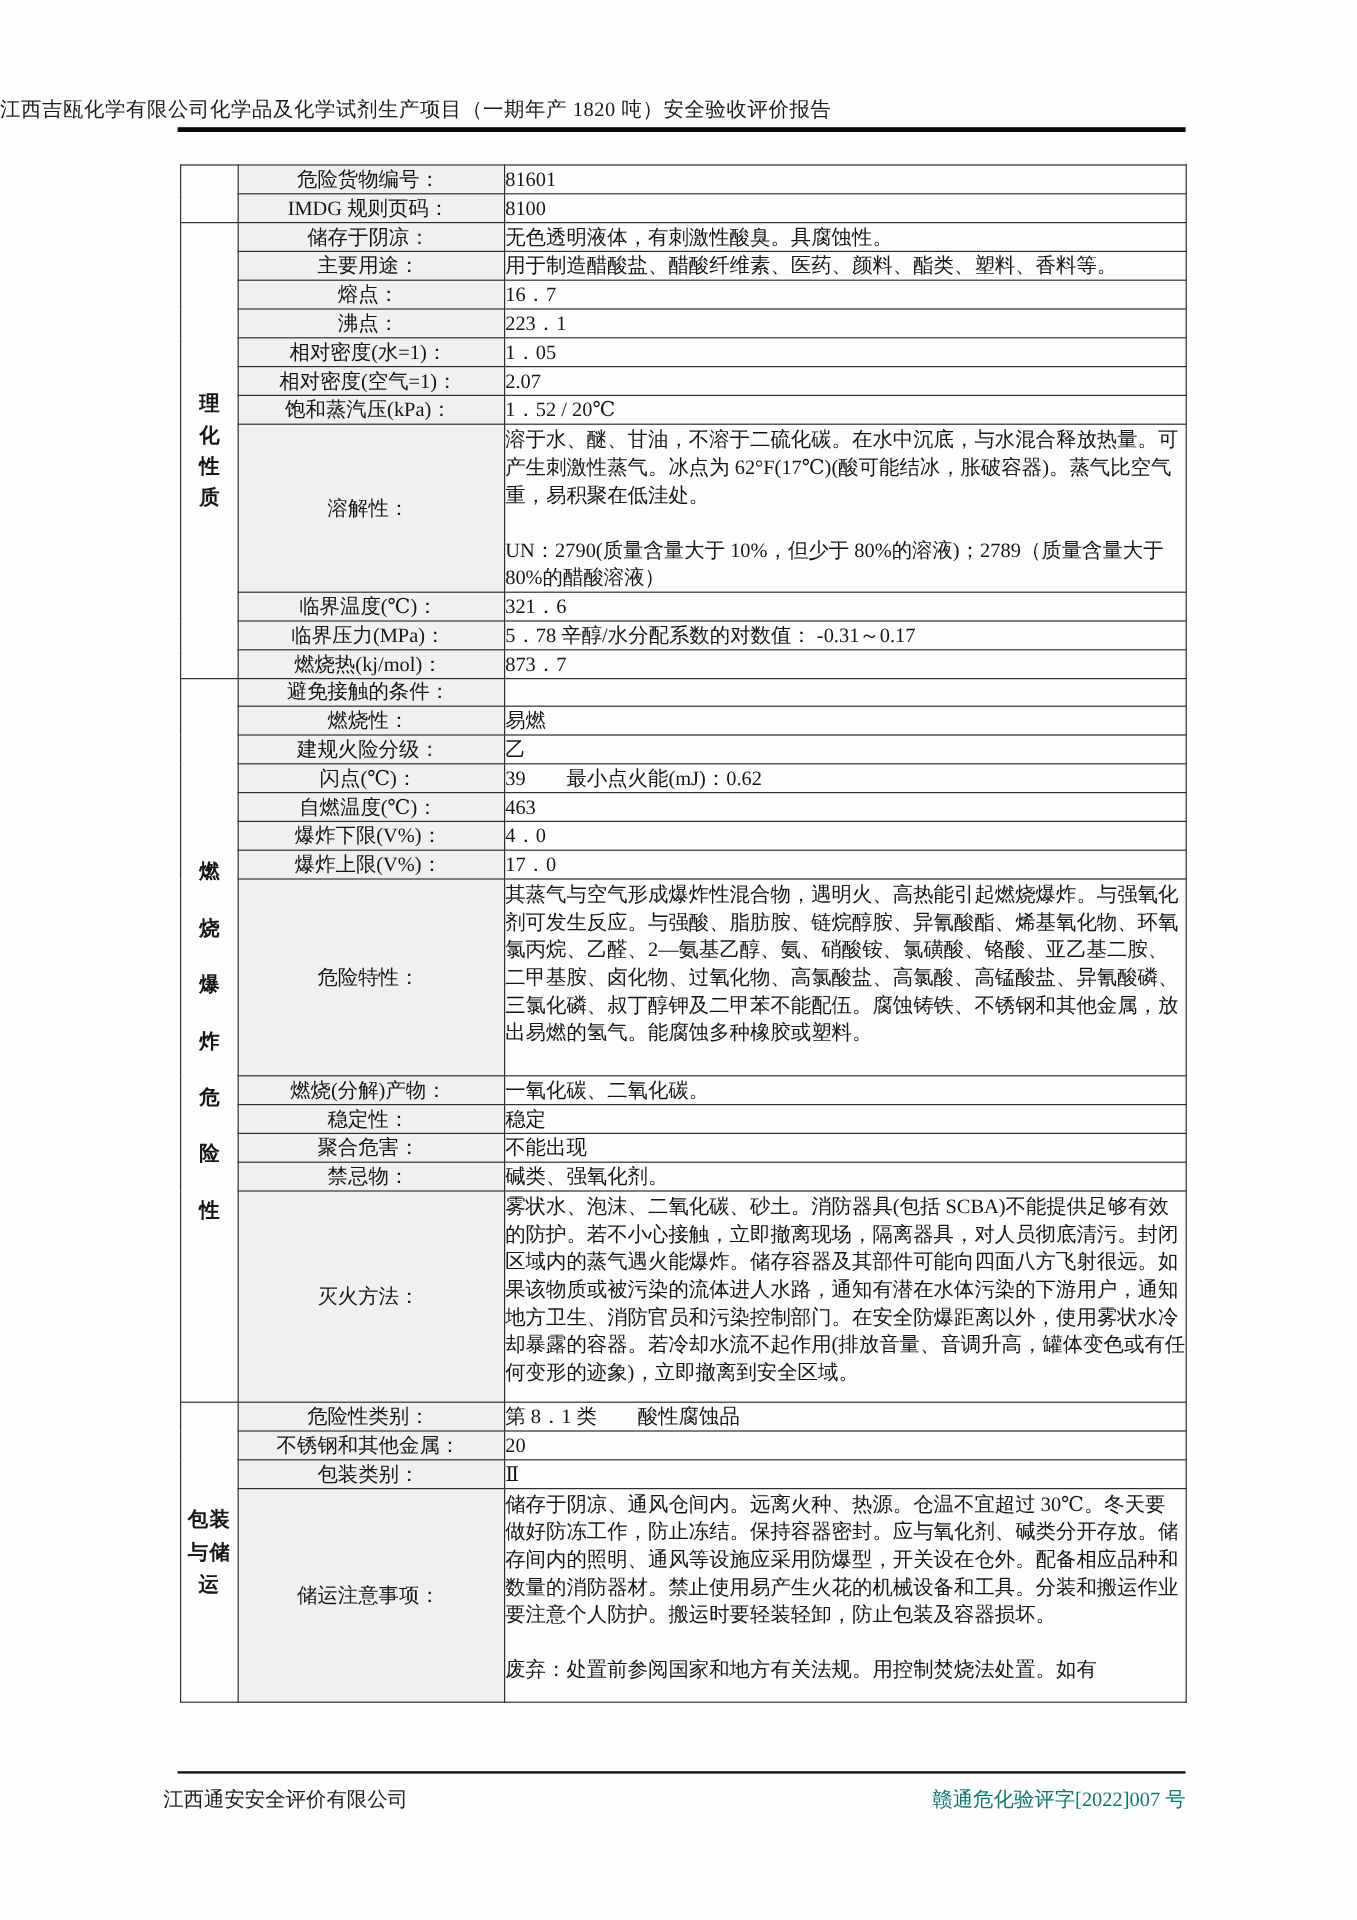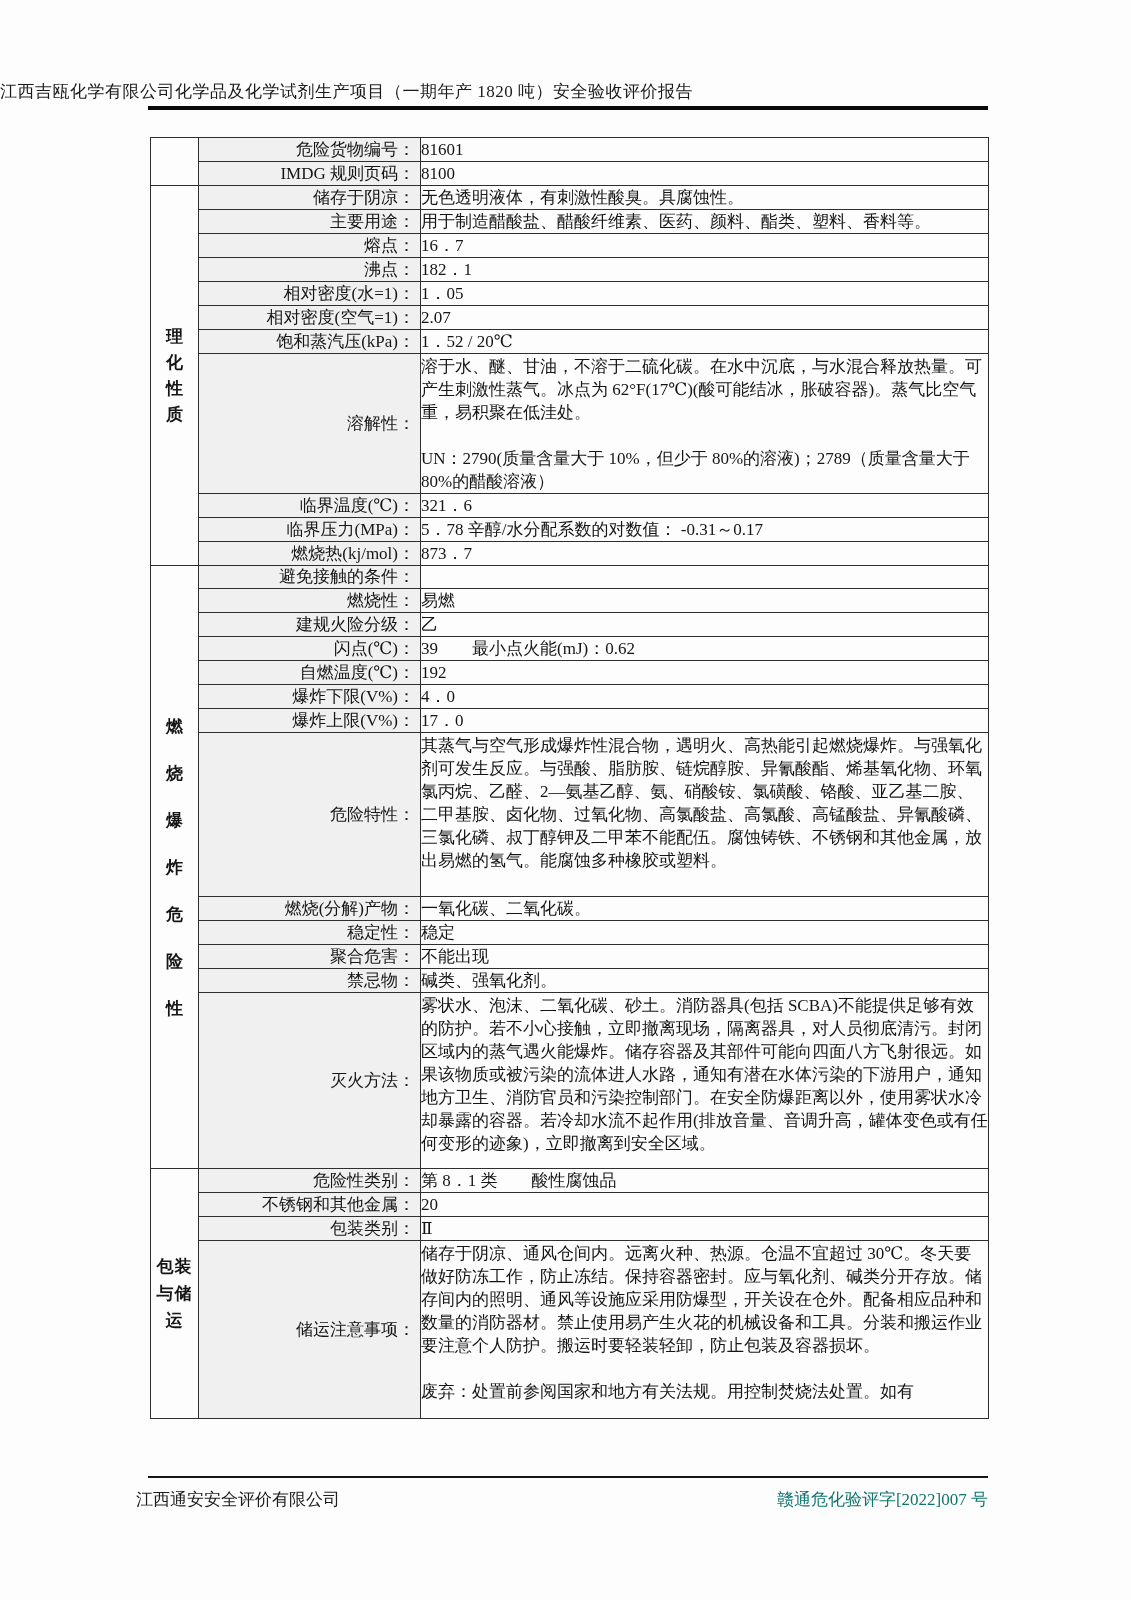--- a/index.html
+++ b/index.html
@@ -16,21 +16,21 @@
   col.c-sec { width:48px; }
   col.c-lbl { width:222px; }
   col.c-val { width:568px; }
 
   td.sec { text-align:center; vertical-align:middle; font-weight:bold;
            white-space:pre-line; background:#fdfdfd; }
   td.sec.s1 { line-height:26px; }
   td.sec.s2 { line-height:47px; }
   td.sec.s3 { line-height:27px; letter-spacing:1px; }
 
-  td.lbl { text-align:right; vertical-align:middle; padding-right:5px;
+  td.lbl { text-align:center; vertical-align:middle; padding-right:5px;
            background:#f0f0f0; white-space:nowrap; line-height:22px;margin-left:40px; }
   td.val { text-align:left; vertical-align:middle; padding:0 0; line-height:23px; }
   td.val.vtop { vertical-align:top; padding-top:1px; white-space:pre-line; }
 
   tr.r24 { height:23px; }
   tr.r-solu { height:131px; }
   tr.r-hz   { height:164px; }
   tr.r-ext  { height:176px; }
   tr.r-sto  { height:178px; }
 
@@ -77,21 +77,21 @@
       <tr class="r24">
         <td class="lbl">主要用途：</td>
         <td class="val">用于制造醋酸盐、醋酸纤维素、医药、颜料、酯类、塑料、香料等。</td>
       </tr>
       <tr class="r24">
         <td class="lbl">熔点：</td>
         <td class="val">16．7</td>
       </tr>
       <tr class="r24">
         <td class="lbl">沸点：</td>
-        <td class="val">182．1</td>
+        <td class="val">223．1</td>
       </tr>
       <tr class="r24">
         <td class="lbl">相对密度(水=1)：</td>
         <td class="val">1．05</td>
       </tr>
       <tr class="r24">
         <td class="lbl">相对密度(空气=1)：</td>
         <td class="val">2.07</td>
       </tr>
       <tr class="r24">
@@ -135,21 +135,21 @@
       <tr class="r24">
         <td class="lbl">建规火险分级：</td>
         <td class="val">乙</td>
       </tr>
       <tr class="r24">
         <td class="lbl">闪点(℃)：</td>
         <td class="val">39　　最小点火能(mJ)：0.62</td>
       </tr>
       <tr class="r24">
         <td class="lbl">自燃温度(℃)：</td>
-        <td class="val">192</td>
+        <td class="val">463</td>
       </tr>
       <tr class="r24">
         <td class="lbl">爆炸下限(V%)：</td>
         <td class="val">4．0</td>
       </tr>
       <tr class="r24">
         <td class="lbl">爆炸上限(V%)：</td>
         <td class="val">17．0</td>
       </tr>
       <tr class="r-hz">

